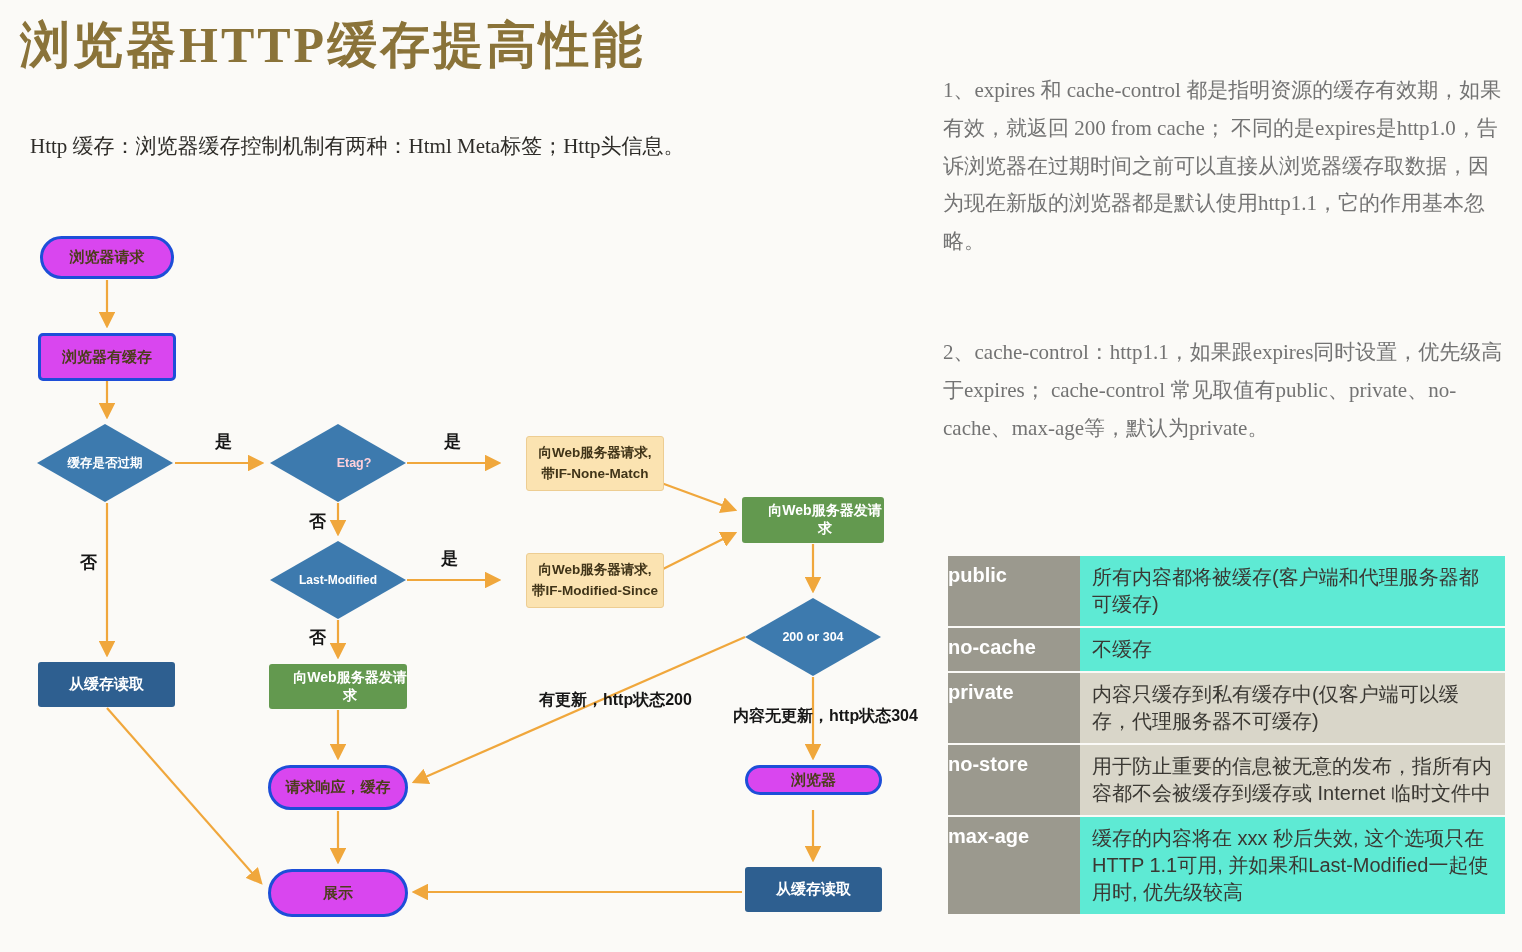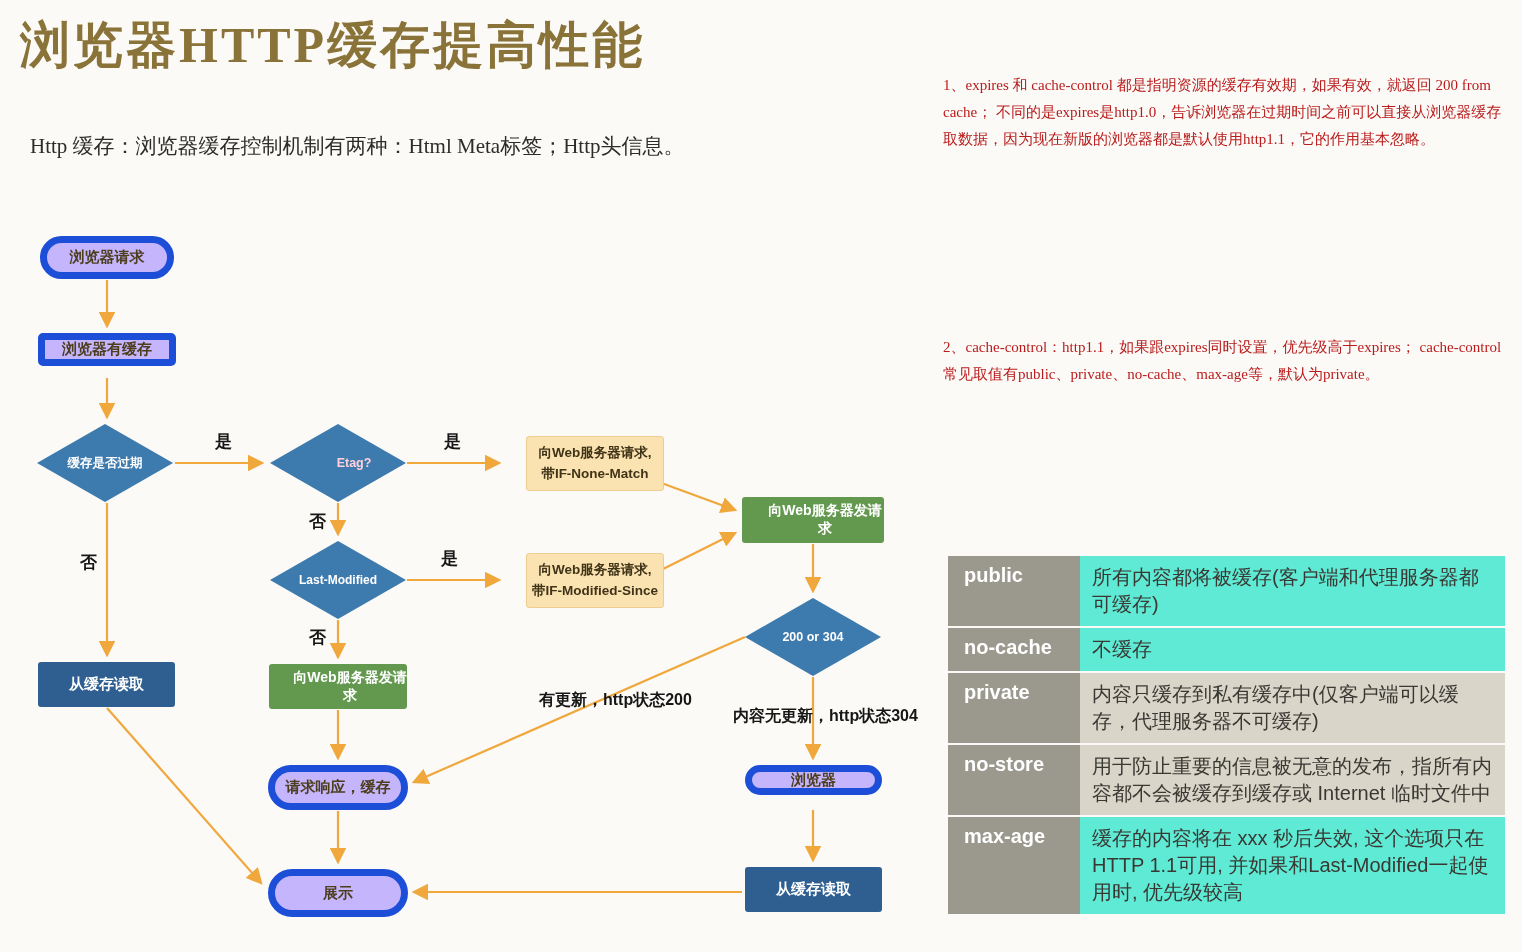--- a/index.html
+++ b/index.html
@@ -18,21 +18,21 @@
   #subtitle{
     position:absolute;left:30px;top:132px;
     font-family:Liberation Serif, serif;font-size:21px;color:#2e2c28;white-space:nowrap;
   }
 
   
   .node{
     position:absolute;display:flex;flex-direction:column;align-items:center;justify-content:center;
     text-align:center;box-sizing:border-box;z-index:2;
   }
-  .orange{background:#c4b5fd;border:7px solid #1d4ed8;color:#4c3d1c;font-weight:bold;font-size:15px;}
+  .orange{background:#d946ef;border:3px solid #1d4ed8;color:#4c3d1c;font-weight:bold;font-size:15px;}
   .stadium{border-radius:24px;}
   .rect-sm{border-radius:5px;}
   .blue-rect{background:#2e5f90;color:#fff;font-weight:bold;font-size:15px;border-radius:3px;}
   .green-rect{background:#63994f;color:#fff;font-weight:bold;font-size:14px;border-radius:3px;padding-left:24px;}
   .cream{background:#fbe3b1;border:1px solid #edcd92;color:#403418;font-weight:bold;font-size:13.5px;line-height:1.5;border-radius:3px;margin-left:20px;}
   .cream span{display:block;}
   .diamond{
     clip-path:polygon(50% 0,100% 50%,50% 100%,0 50%);
     background:#3d7aae;color:#fff;font-weight:bold;font-size:12.5px;
   }
@@ -41,31 +41,31 @@
   
   .edge-label{position:absolute;z-index:3;font-weight:bold;color:#161616;font-size:17px;white-space:nowrap;}
   .edge-label.long{font-size:16px;}
 
   
   #arrows{position:absolute;left:0;top:0;z-index:1;pointer-events:none;}
 
   
   .note{
     position:absolute;left:943px;width:560px;
-    font-family:"Liberation Serif",serif;font-size:15px;line-height:1.8;color:#b91c1c;z-index:2;
+    font-family:"Liberation Serif",serif;font-size:21px;line-height:1.8;color:#737373;z-index:2;
   }
   #note1{top:72px;}
   #note2{top:334px;}
 
   
   #cache-table{position:absolute;left:948px;top:556px;width:557px;z-index:2;}
   .trow{display:flex;}
   .tkey{
     width:132px;min-width:132px;background:#9b998e;color:#ffffff;
-    font-weight:bold;font-size:20px;padding:8px 0 8px 16px;box-sizing:border-box;
+    font-weight:bold;font-size:20px;padding:8px 0 8px 0;box-sizing:border-box;
     border-bottom:2px solid #fbfaf7;
   }
   .tval{
     flex:1;background:#5eead4;color:#3a3833;font-size:20px;line-height:1.35;
     padding:8px 10px 8px 12px;box-sizing:border-box;border-bottom:2px solid #fbfaf7;
   }
   .trow.alt .tval{background:#d9d6c9;}
 </style>
 </head>
 <body>
@@ -96,21 +96,21 @@
     <line x1="338" y1="710" x2="338" y2="758" marker-end="url(#ah)"></line>
     <line x1="338" y1="811" x2="338" y2="862" marker-end="url(#ah)"></line>
     <line x1="813" y1="810" x2="813" y2="860" marker-end="url(#ah)"></line>
     <line x1="742" y1="892" x2="414" y2="892" marker-end="url(#ah)"></line>
     <line x1="107" y1="708" x2="261" y2="883" marker-end="url(#ah)"></line>
   </g>
 </svg>
 
 <div class="node orange stadium" style="left:40px;top:236px;width:134px;height:43px;">浏览器请求</div>
 
-<div class="node orange rect-sm" style="left:38px;top:333px;width:138px;height:33px;">浏览器有缓存</div>
+<div class="node orange rect-sm" style="left:38px;top:333px;width:138px;height:48px;">浏览器有缓存</div>
 
 <div class="node diamond" style="left:37px;top:424px;width:136px;height:78px;">缓存是否过期</div>
 
 <div class="node diamond" style="left:270px;top:424px;width:136px;height:78px;">
   <span class="etag-text">Etag?</span>
 </div>
 
 <div class="node diamond" style="left:270px;top:541px;width:136px;height:78px;font-size:12px;">Last-Modified</div>
 
 <div class="node cream" style="left:506px;top:436px;width:138px;height:55px;">

